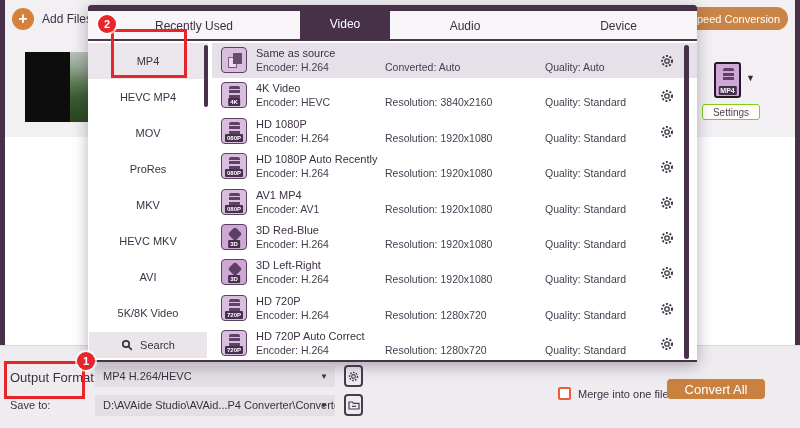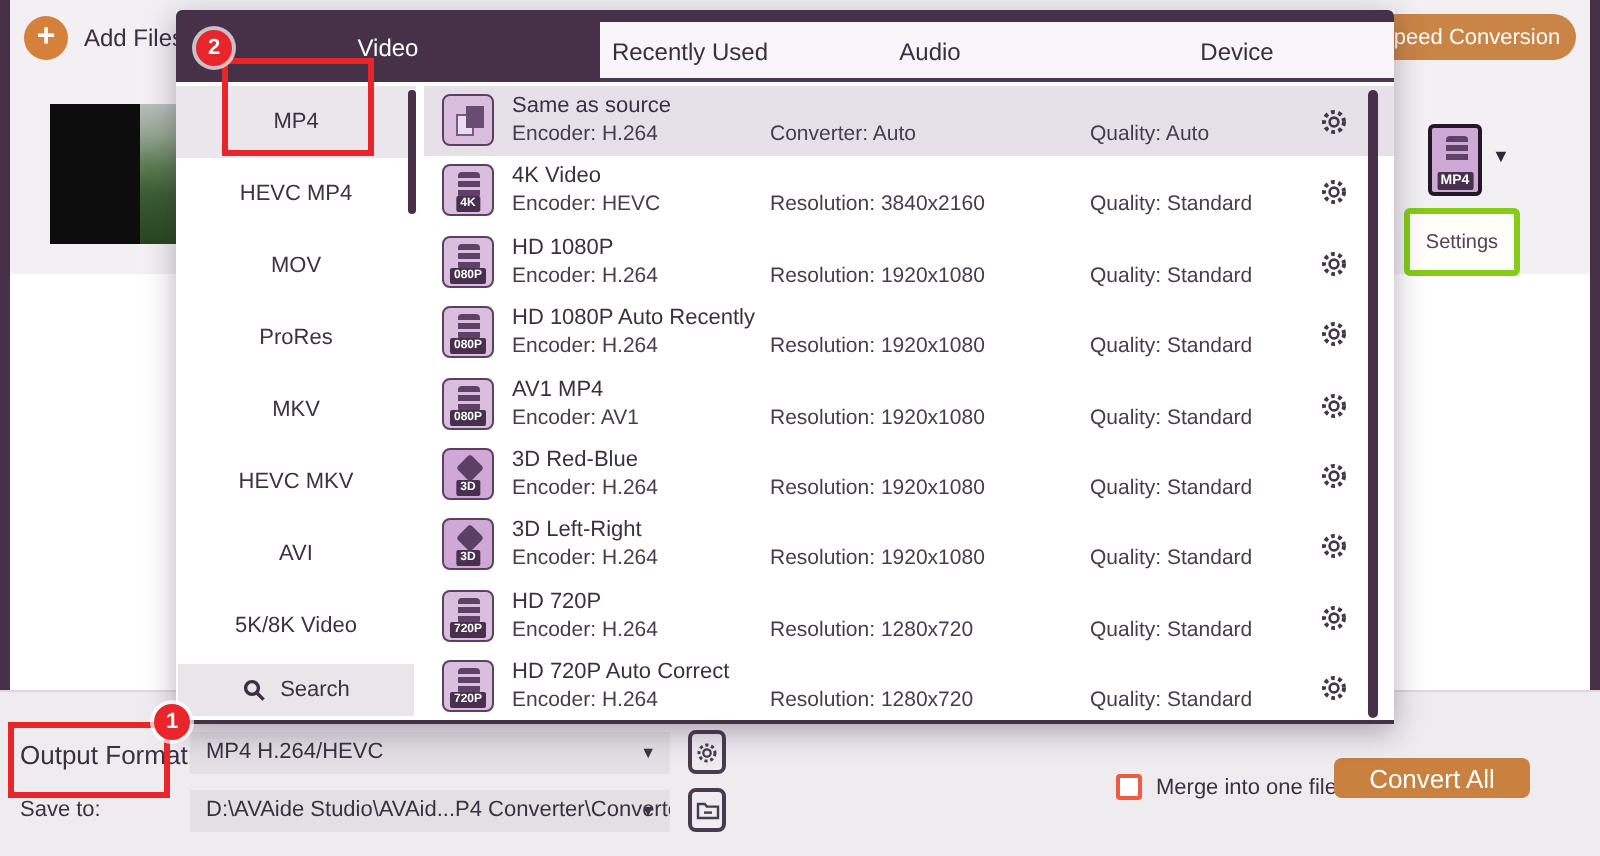--- a/index.html
+++ b/index.html
@@ -24,21 +24,21 @@
   .thumb-img { position:absolute; right:0; top:0; width:30px; height:70px;
     background:linear-gradient(180deg,#b9c0bb 0%,#93a691 22%,#5b7a50 45%,#3a5c33 65%,#28451f 100%); }
   .thumb-fall { position:absolute; right:9px; top:28px; width:3px; height:30px; background:linear-gradient(180deg,#e8ece8,#cfd8cf); opacity:.9; }
 
   
   .fmt-big { position:absolute; left:714px; top:62px; width:27px; height:36px; background:#cfa9d6; border:2px solid #241726; border-radius:3px; cursor:pointer; }
   .fmt-big .body { position:absolute; left:7px; top:4px; width:11px; height:14px; border-radius:2px;
     background:repeating-linear-gradient(180deg,#5f4167 0 3px,#cfa9d6 3px 4.6px); background-color:#5f4167; }
   .fmt-big .badge { position:absolute; bottom:1px; left:50%; transform:translateX(-50%); background:#472f4e; color:#fff; font-size:7px; font-weight:bold; line-height:9px; padding:0 2px; border-radius:1px; }
   .fmt-big-arrow { position:absolute; left:746px; top:73px; font-size:9px; color:#332838; cursor:pointer; }
-  .settings-chip { position:absolute; left:702px; top:104px; width:58px; height:34px; background:#fffef9; border:3px solid #84cc16; border-radius:3px; color:#53405c; font-size:10px; display:flex; align-items:center; justify-content:center; }
+  .settings-chip { position:absolute; left:702px; top:104px; width:58px; height:16px; background:#fffef9; border:1px solid #84cc16; border-radius:3px; color:#53405c; font-size:10px; display:flex; align-items:center; justify-content:center; }
 
   
   .popup { position:absolute; left:88px; top:5px; width:609px; height:357px; background:#fff; z-index:5;
     box-shadow:0 4px 14px rgba(50,30,60,.35); border-bottom:2px solid #463149; }
   .popup-top { height:6px; background:#463149; border-radius:3px 3px 0 0; }
   .tab-bar { position:relative; height:30px; background:#f7f5f8; display:flex; border-bottom:2px solid #4a3a50; }
   .tab { height:30px; line-height:30px; text-align:center; font-size:12px; color:#3c2d42; cursor:pointer; }
   .tab:nth-child(1){ width:212px; } .tab:nth-child(2){ width:90px; } .tab:nth-child(3){ width:150px; } .tab:nth-child(4){ width:157px; }
   .tab.active { background:#463149; color:#fff; margin-top:-6px; height:36px; line-height:38px; border-radius:6px 6px 0 0; }
   .popup-body { position:absolute; left:0; top:38px; right:0; bottom:0; display:flex; }
@@ -113,22 +113,22 @@
   <div class="fmt-big">
     <div class="body"></div>
     <div class="badge">MP4</div>
   </div>
   <div class="fmt-big-arrow">▼</div>
   <div class="settings-chip">Settings</div>
 
   <div class="popup">
     <div class="popup-top"></div>
     <div class="tab-bar">
+        <div class="tab">Recently Used</div>
         <div class="tab active">Video</div>
-        <div class="tab">Recently Used</div>
         <div class="tab">Audio</div>
         <div class="tab">Device</div>
       </div>
     <div class="popup-body">
       <div class="sidebar">
         <div style="display:flex;flex-direction:column;flex:1;">
             <div class="side-item sel">MP4</div>
             <div class="side-item">HEVC MP4</div>
             <div class="side-item">MOV</div>
             <div class="side-item">ProRes</div>
@@ -148,21 +148,21 @@
       </div>
       <div class="list">
         <div>
             <div class="row sel">
               <div class="fmt-icon">
                 <div class="fi-copy-back"></div>
                 <div class="fi-copy-front"></div>
               </div>
               <div class="r-name">Same as source</div>
               <div class="r-enc">Encoder: H.264</div>
-              <div class="r-res">Converter: Auto</div>
+              <div class="r-res">Converted: Auto</div>
               <div class="r-q">Quality: Auto</div>
               <div class="r-gear"><svg width="16" height="16" viewBox="0 0 16 16" fill="none" stroke="#423648">
                   <circle cx="8" cy="8" r="2.2" stroke-width="1.3"></circle>
                   <circle cx="8" cy="8" r="5" stroke-width="2" stroke-dasharray="1.9 1.75"></circle>
                 </svg></div>
             </div>
             <div class="row">
               <div class="fmt-icon">
                 <div class="fi-body"></div>
                 <div class="fi-badge">4K</div>

